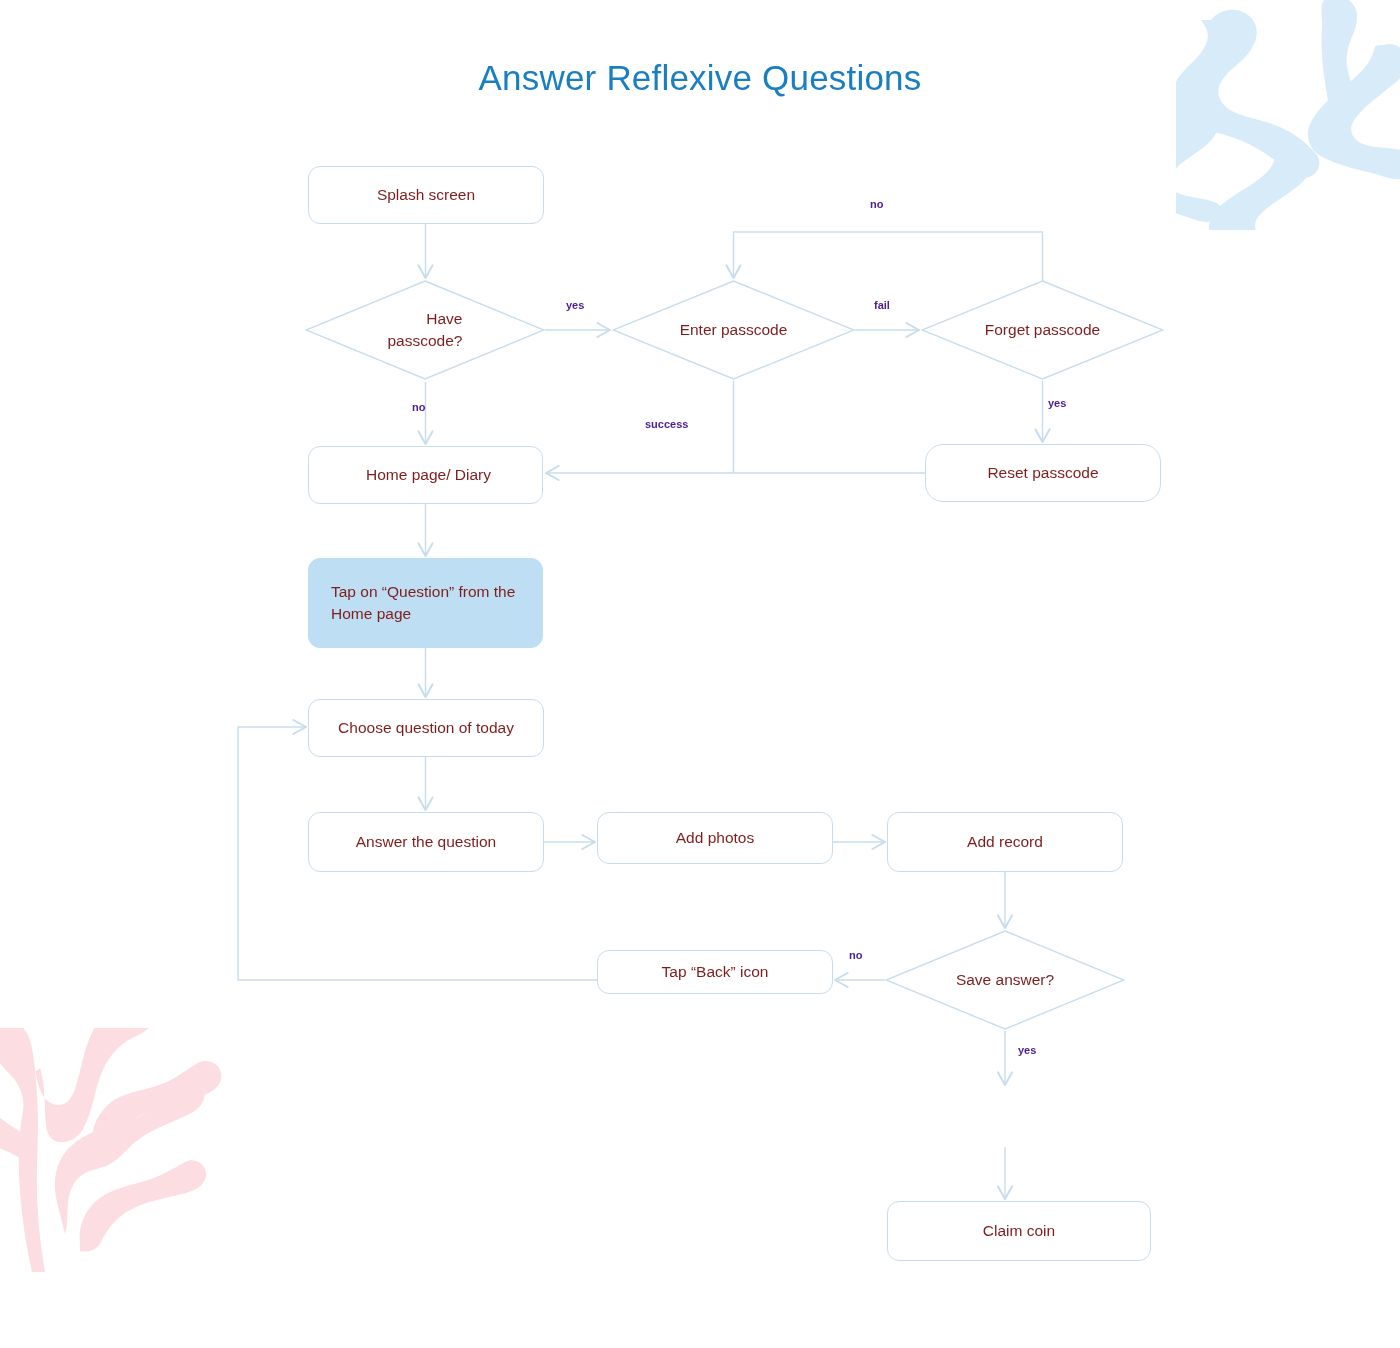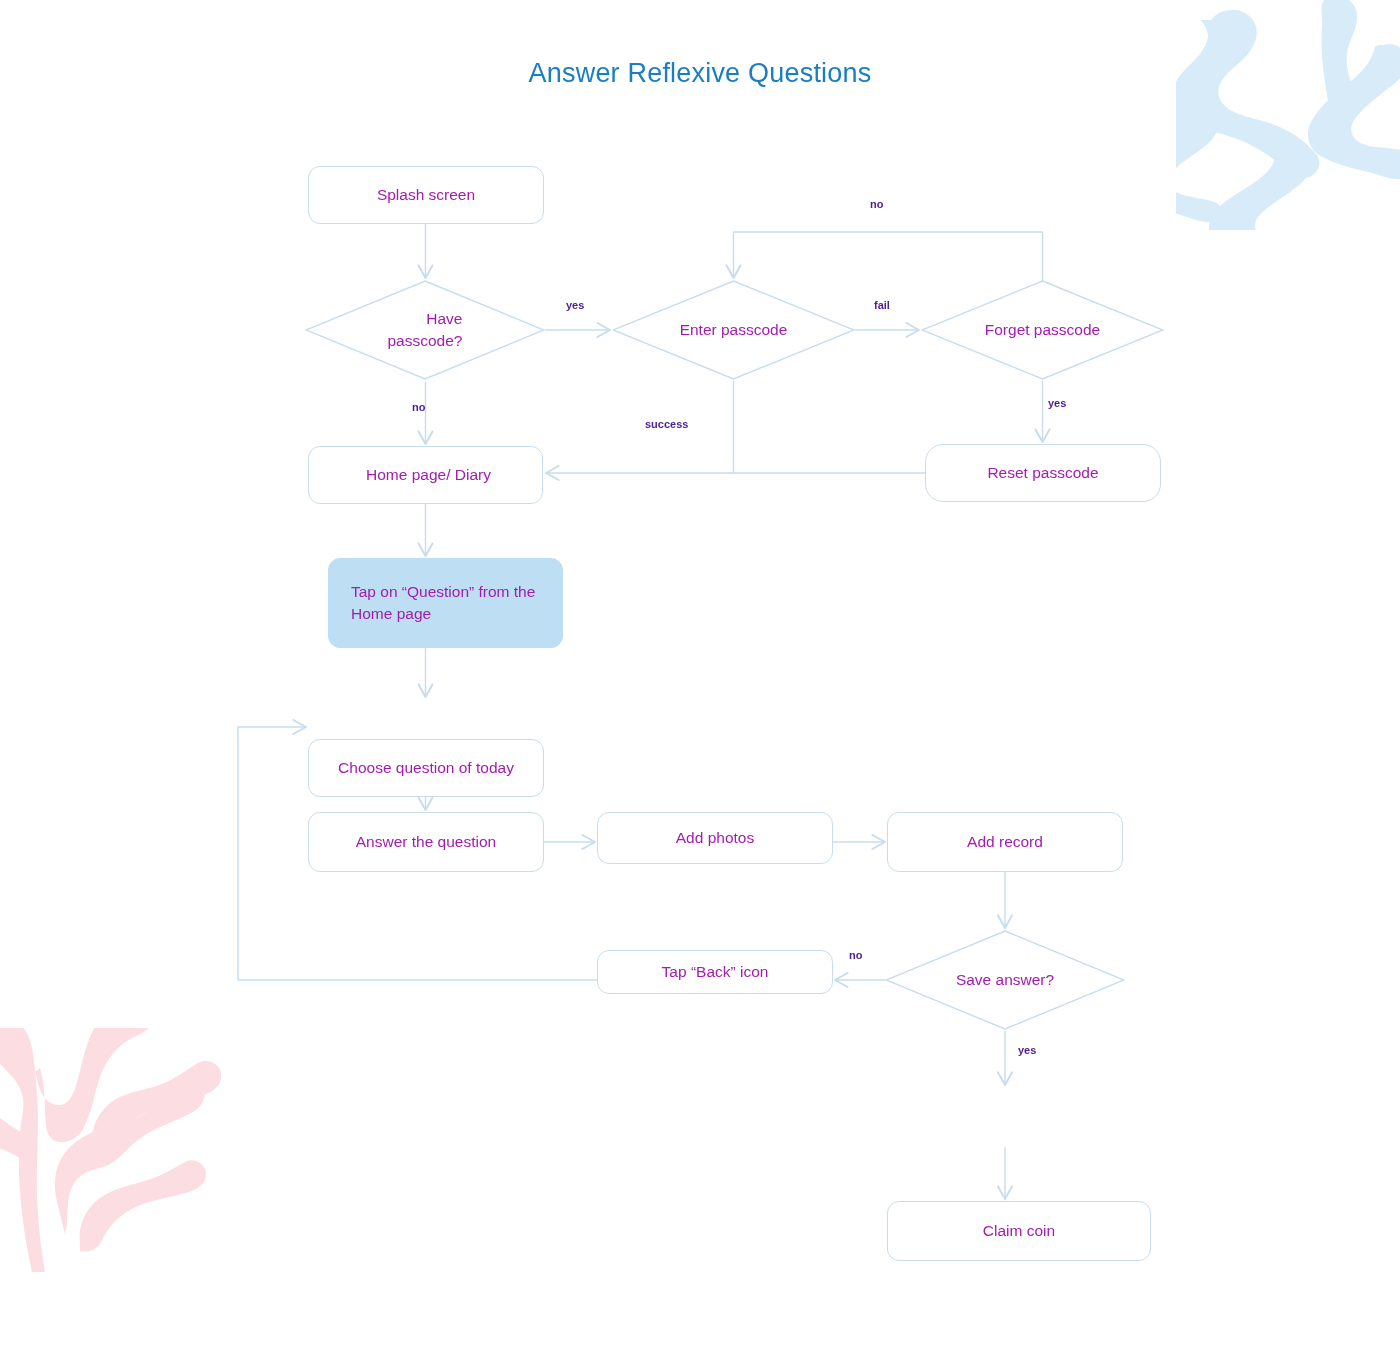--- a/index.html
+++ b/index.html
@@ -11,32 +11,32 @@
     position:relative;
   }
   #stage{position:absolute;left:0;top:0;width:1400px;height:1348px;}
   .decor{position:absolute;pointer-events:none;}
   #coral-top-right{right:-6px;top:-10px;width:230px;height:240px;}
   #coral-bottom-left{left:-28px;bottom:70px;width:250px;height:250px;}
 
   #title{
     position:absolute;left:0;top:58px;width:1400px;
     text-align:center;
-    font-size:27px;
+    font-size:35px;
     color:#1a7ec2;
     letter-spacing:.2px;
   }
 
   svg#edges{position:absolute;left:0;top:0;width:1400px;height:1348px;}
 
   .node{
     position:absolute;
     box-sizing:border-box;
     display:flex;align-items:center;justify-content:center;
-    color:#a21caf;
+    color:#7f1d1d;
     font-size:15.5px;
     line-height:1.45;
     text-align:center;
   }
   .node.box{
     border:1.4px solid #c7dded;
     border-radius:12px;
     background:#ffffff;
   }
   .node.box.filled{
@@ -161,25 +161,25 @@
   </div>
 
   <div class="node box" style="left:925px;top:444px;width:236px;height:58px;border-radius:18px;">
     <span>Reset passcode</span>
   </div>
 
   <div class="node box" style="left:308px;top:446px;width:235px;height:58px;padding-left:6px;">
     <span>Home page/ Diary</span>
   </div>
 
-  <div class="node box filled" style="left:308px;top:558px;width:235px;height:90px;margin-left:20px;">
+  <div class="node box filled" style="left:308px;top:558px;width:235px;height:90px;">
     <span>Tap on “Question” from the Home page</span>
   </div>
 
-  <div class="node box" style="left:308px;top:699px;width:236px;height:58px;margin-top:40px;">
+  <div class="node box" style="left:308px;top:699px;width:236px;height:58px;">
     <span>Choose question of today</span>
   </div>
 
   <div class="node box" style="left:308px;top:812px;width:236px;height:60px;">
     <span>Answer the question</span>
   </div>
 
   <div class="node box" style="left:597px;top:812px;width:236px;height:52px;">
     <span>Add photos</span>
   </div>

